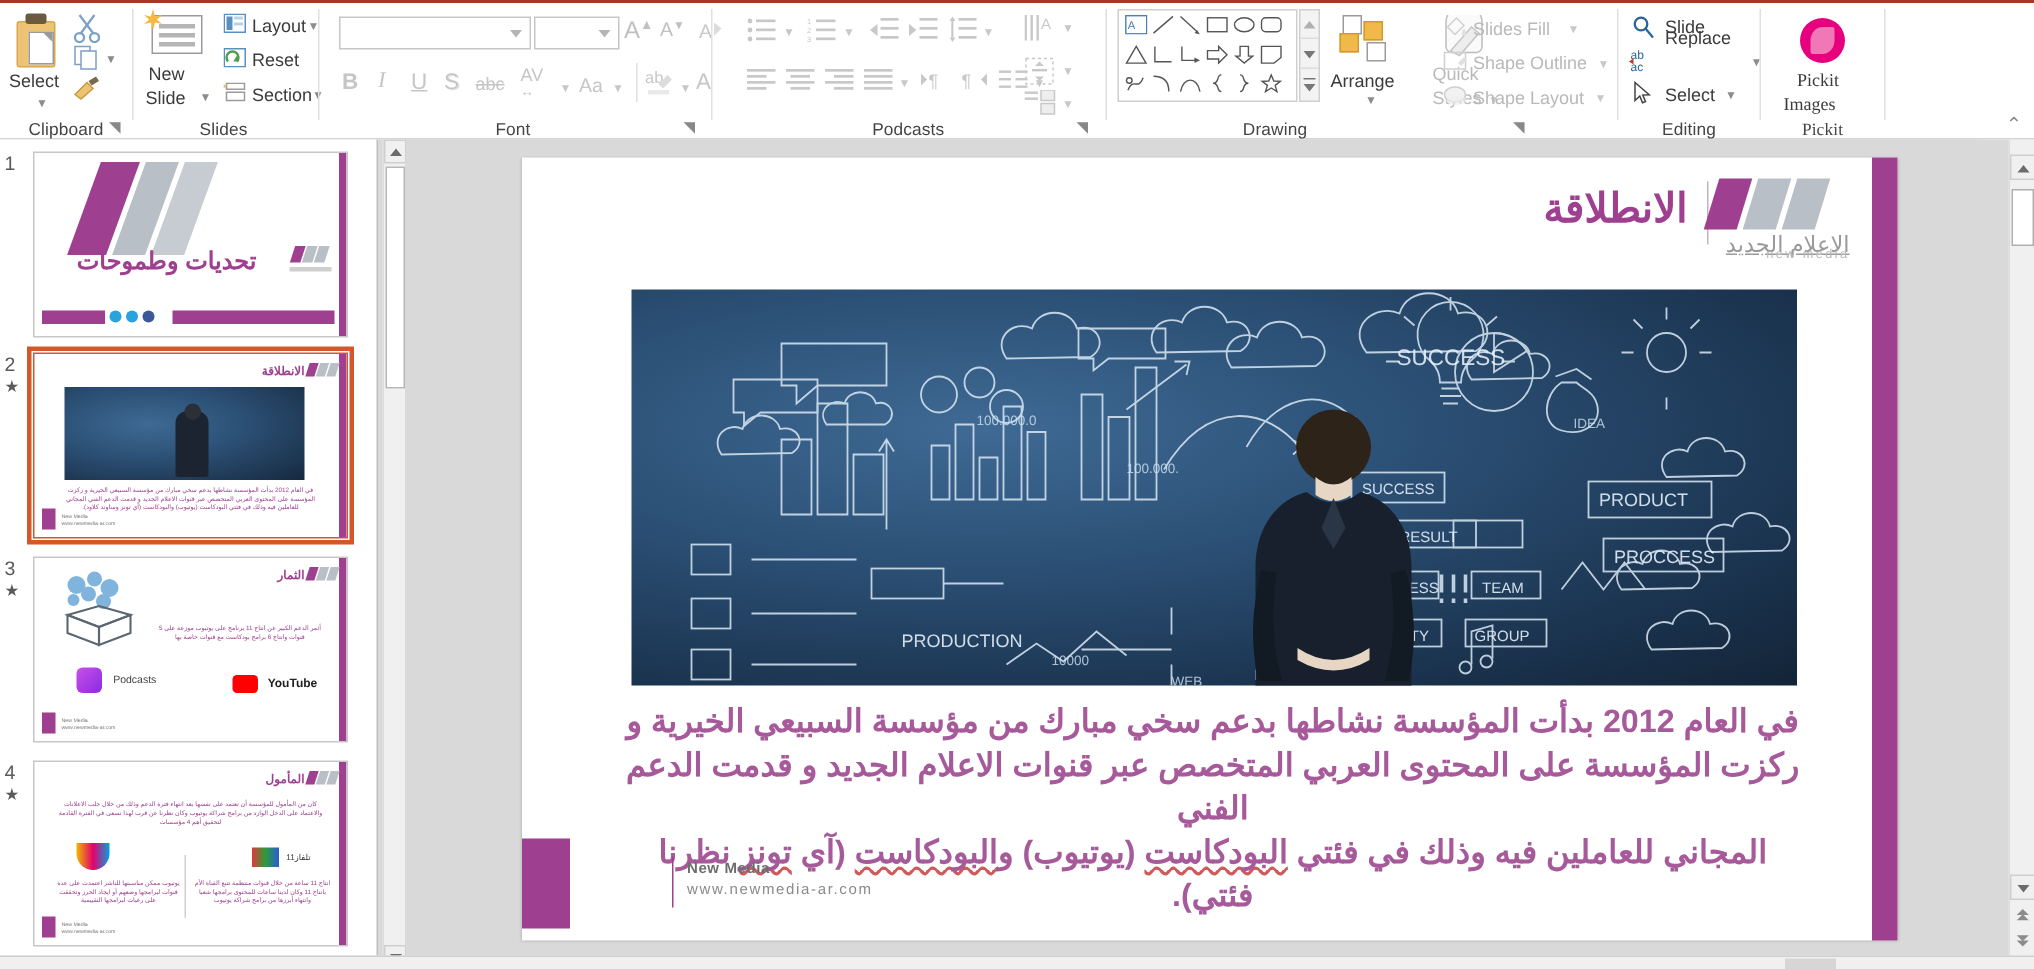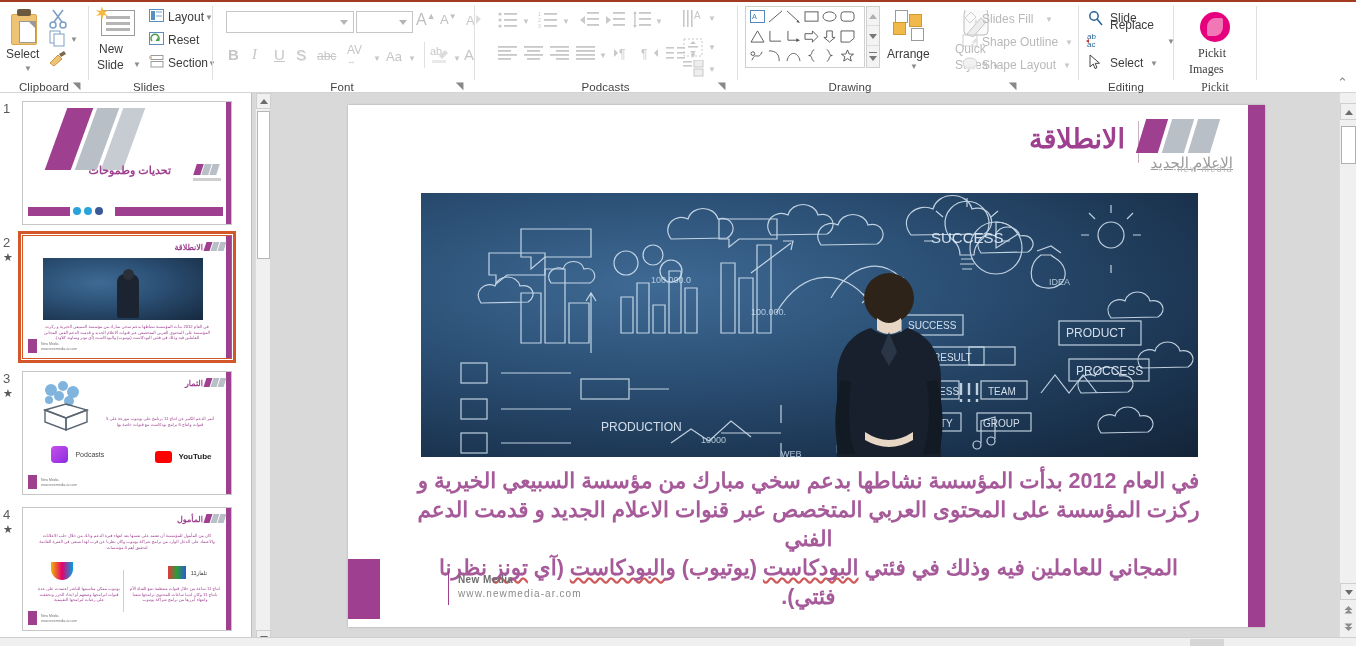--- a/index.html
+++ b/index.html
@@ -697,21 +697,21 @@
 
   <div id="thumb-panel">
 
     <div class="thumb-row" style="top:8px;height:130px;">
       <div class="thumb-num">1</div>
       <div class="thumb-card" style="height:124px;">
         <div class="m-rightbar"></div>
         <div class="t1-stripe" style="left:33px;top:6px;width:26px;height:62px;background:#9e3f8f;"></div>
         <div class="t1-stripe" style="left:63px;top:6px;width:22px;height:62px;background:#b8bfc6;"></div>
         <div class="t1-stripe" style="left:89px;top:6px;width:22px;height:62px;background:#c7ccd2;"></div>
-        <div style="position:absolute;right:60px;top:62px;font-size:11px;color:#9e3f8f;direction:rtl;font-weight:bold;margin-left:28px;">تحديات وطموحات</div>
+        <div style="position:absolute;right:60px;top:62px;font-size:16px;color:#9e3f8f;direction:rtl;font-weight:bold;margin-left:28px;">تحديات وطموحات</div>
         <div class="m-logo" style="right:10px;top:62px;width:26px;height:13px;">
           <div class="m1" style="width:7px;height:11px;"></div>
             <div class="m2" style="left:8px;width:7px;height:11px;"></div>
             <div class="m3" style="left:16px;width:7px;height:11px;"></div>
         </div>
         <div style="position:absolute;right:10px;top:76px;width:28px;height:3px;background:#cfcfcf;"></div>
         <div class="t1-bottom" style="left:5px;width:42px;"></div>
         <div class="t1-bottom" style="left:92px;width:108px;"></div>
         <div style="position:absolute;left:50px;bottom:9px;width:38px;height:8px;">
           <span style="position:absolute;left:0;width:8px;height:8px;border-radius:50%;background:#29a3dc;display:block;"></span>

